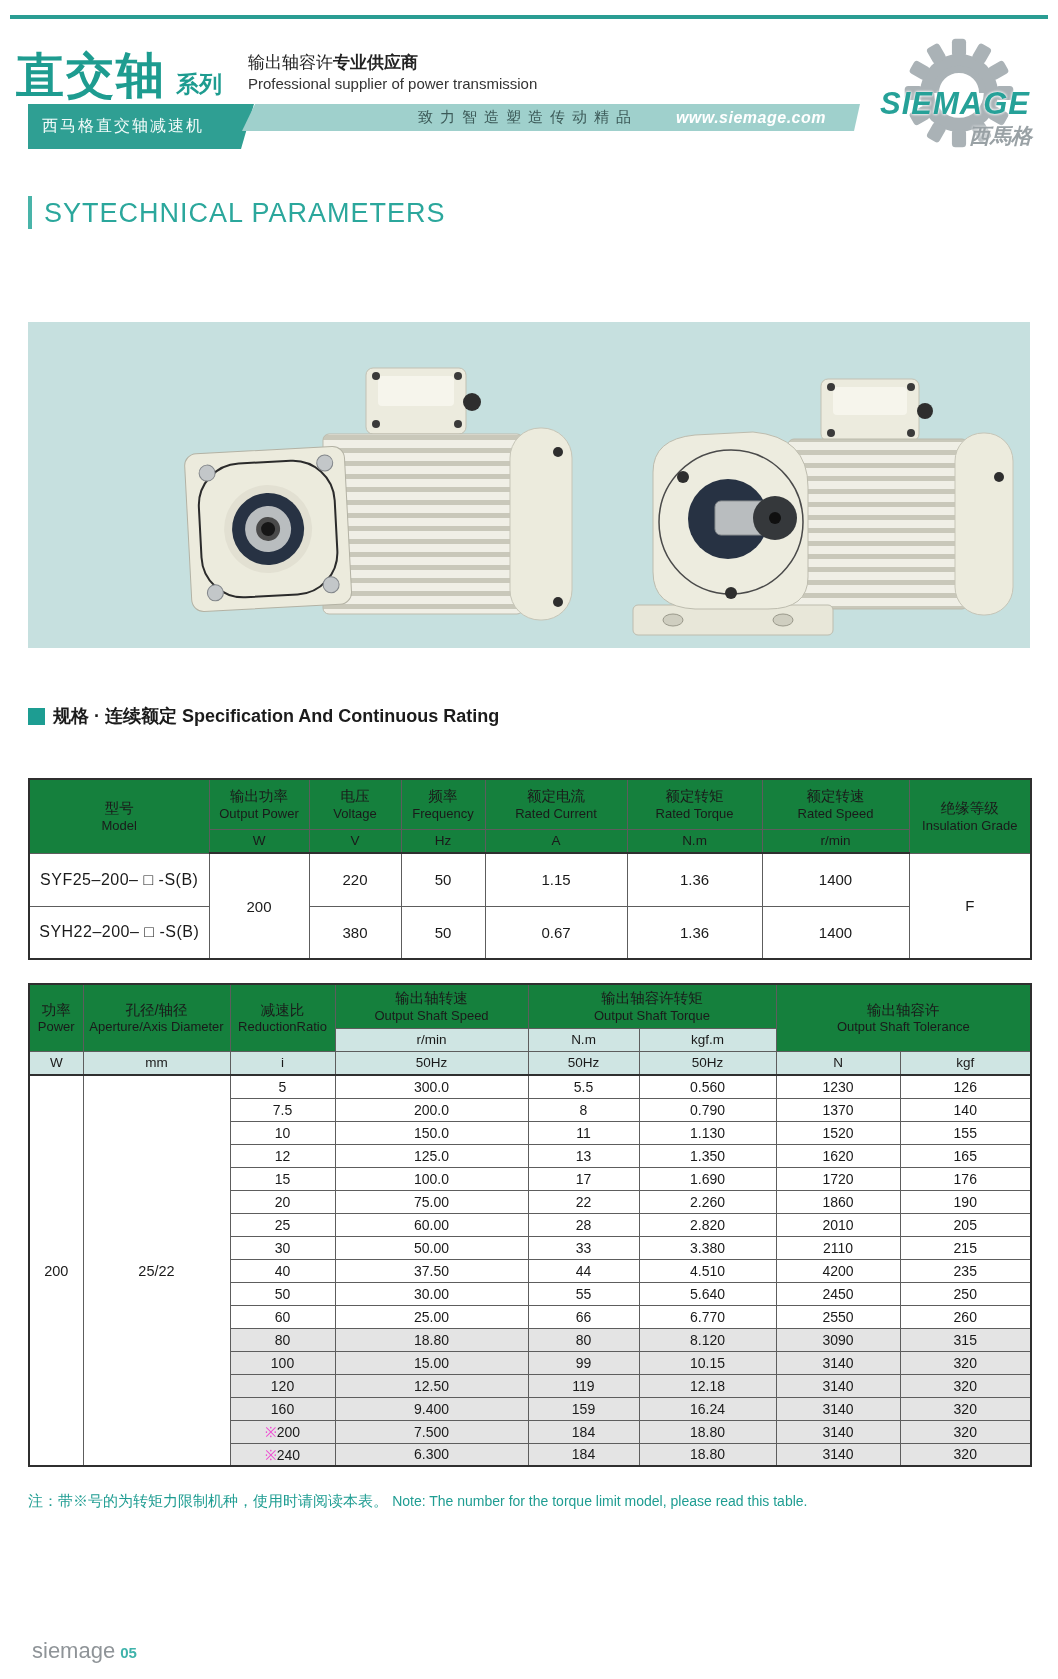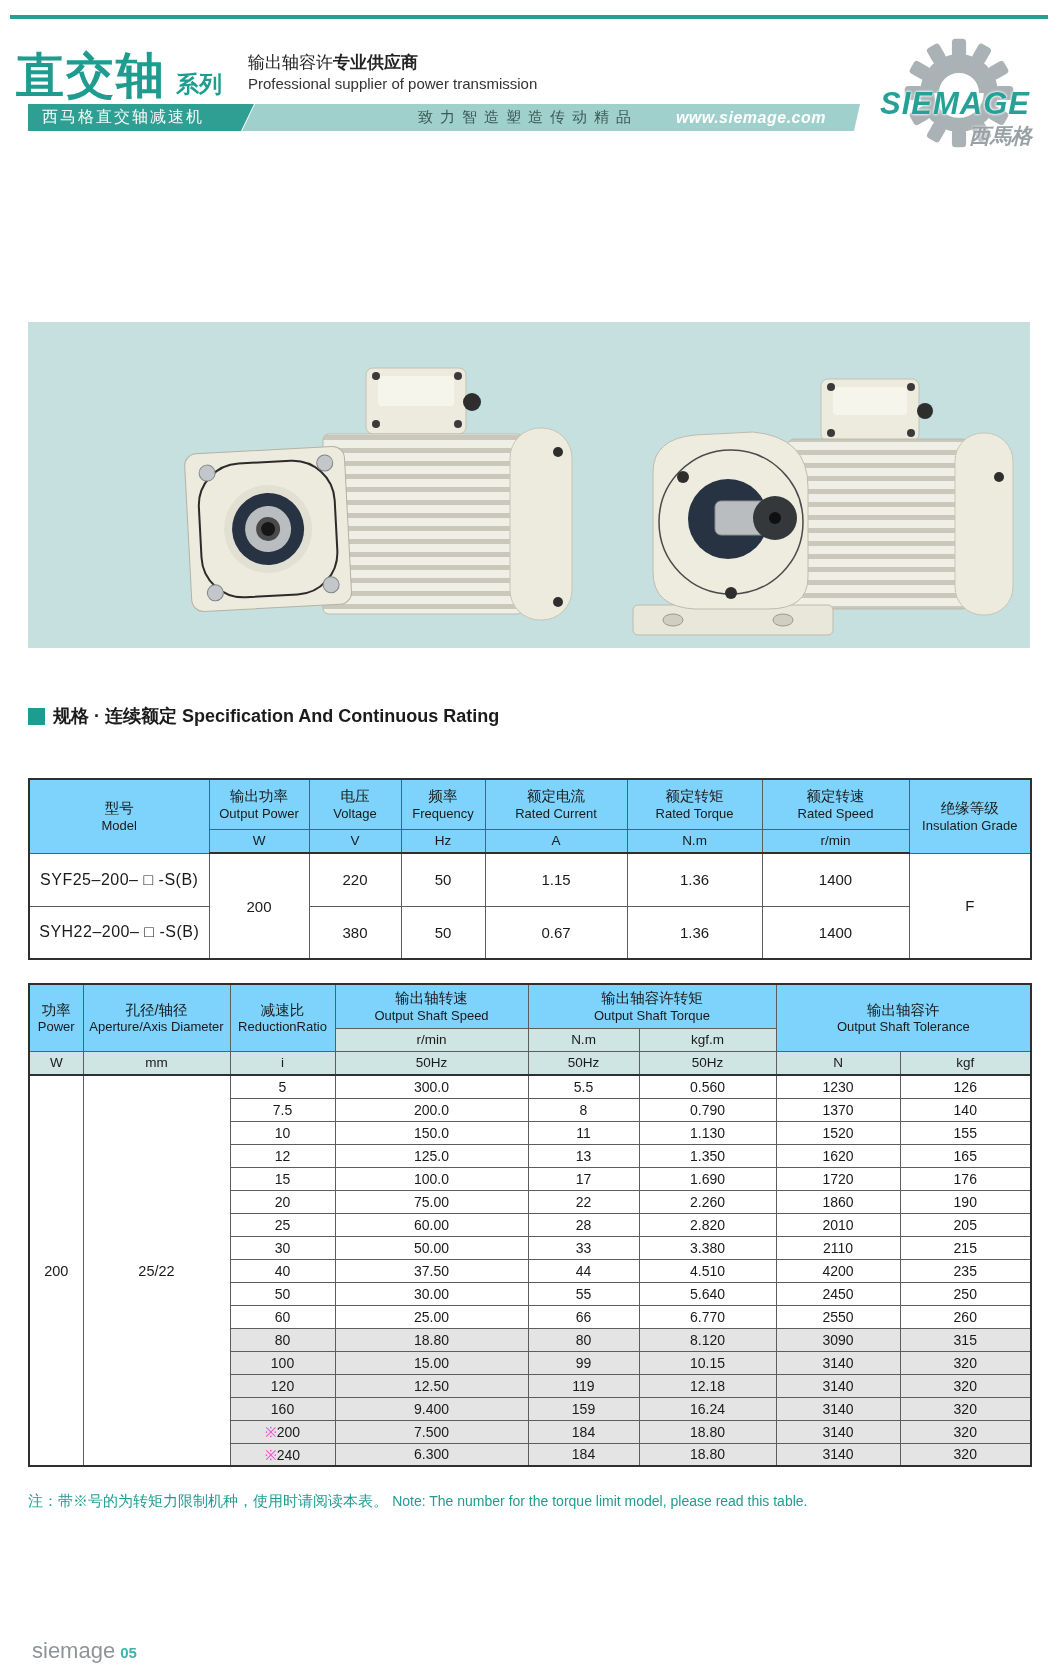--- a/index.html
+++ b/index.html
@@ -13,21 +13,21 @@
   .top-line { position:absolute; top:15px; left:10px; width:1038px; height:4px; background:#2a9d93; }
   .series-wrap { position:absolute; left:16px; top:44px; }
   .series-cn { font-size:48px; font-weight:bold; color:#1e9c90; letter-spacing:2px; }
   .series-suffix { font-size:23px; font-weight:bold; color:#1e9c90; margin-left:10px; }
   .supplier { position:absolute; left:248px; top:52px; line-height:1.3; }
   .supplier .cn-line { font-size:17px; color:#222; }
   .supplier .cn-line b { font-weight:bold; }
   .supplier .en-line { font-size:15px; color:#333; }
 
   .banner-dark {
-    position:absolute; left:28px; top:104px; width:226px; height:27px;
+    position:absolute; left:28px; top:104px; width:226px; height:45px;
     background:#2f9f93; color:#f3fbfa; font-size:16px; letter-spacing:2px;
     display:flex; align-items:center; padding-left:14px;
     clip-path:polygon(0 0, 100% 0, calc(100% - 13px) 100%, 0 100%);
   }
   .banner-light {
     position:absolute; left:242px; top:104px; width:618px; height:27px;
     background:#9fd0cc;
     clip-path:polygon(13px 0, 100% 0, calc(100% - 6px) 100%, 0 100%);
     display:flex; align-items:center; justify-content:flex-end; gap:38px; padding-right:34px;
   }
@@ -57,21 +57,21 @@
   
   .spec-heading { position:absolute; left:28px; top:704px; display:flex; align-items:center; gap:8px; }
   .spec-heading .sq { width:17px; height:17px; background:#1d9d92; display:inline-block; }
   .spec-heading .txt { font-size:18px; font-weight:bold; color:#1b1b1b; }
 
   
   table { border-collapse:collapse; table-layout:fixed; width:1002px; }
   th, td { border:1px solid #5d5d5d; text-align:center; vertical-align:middle; font-weight:normal; }
   .tbl { position:absolute; left:28px; }
   .tbl table { border:2px solid #2f2f2f; }
-  .hdr { background:#7dd3fc; }
+  .hdr { background:#15803d; }
   .hdr .cn { font-size:14.5px; display:block; line-height:1.25; }
   .hdr .en { font-size:13px; display:block; line-height:1.2; }
 
   
   #table1 { top:778px; }
   #table1 .th-main th { height:50px; }
   #table1 .th-unit th { height:24px; font-size:13.5px; border-bottom:2px solid #2f2f2f; }
   #table1 tbody td { height:53px; font-size:15px; }
   #table1 td.model { font-size:16px; letter-spacing:0.5px; }
 
@@ -136,20 +136,21 @@
       </g>
       <circle cx="50" cy="50" r="21" fill="#ffffff"></circle>
       <path d="M30 50 a20 20 0 0 1 40 0" fill="none" stroke="#aab2b6" stroke-width="6"></path>
     </svg>
   </span>
   <span class="logo-text">SIEMAGE</span>
   <span class="logo-cn">西馬格</span>
 </div>
 
 <div class="page-title">
+  <div class="en">SYTECHNICAL PARAMETERS</div>
 </div>
 
 <div class="product-panel">
 
   <svg class="motor" style="left:110px; top:40px;" width="450" height="280" viewBox="0 0 450 280">
     <defs>
       <pattern id="ribsA" width="20" height="13" patternUnits="userSpaceOnUse">
         <rect width="20" height="13" fill="#f0efe6"></rect>
         <rect y="8" width="20" height="5" fill="#c9c8ba"></rect>
       </pattern>

